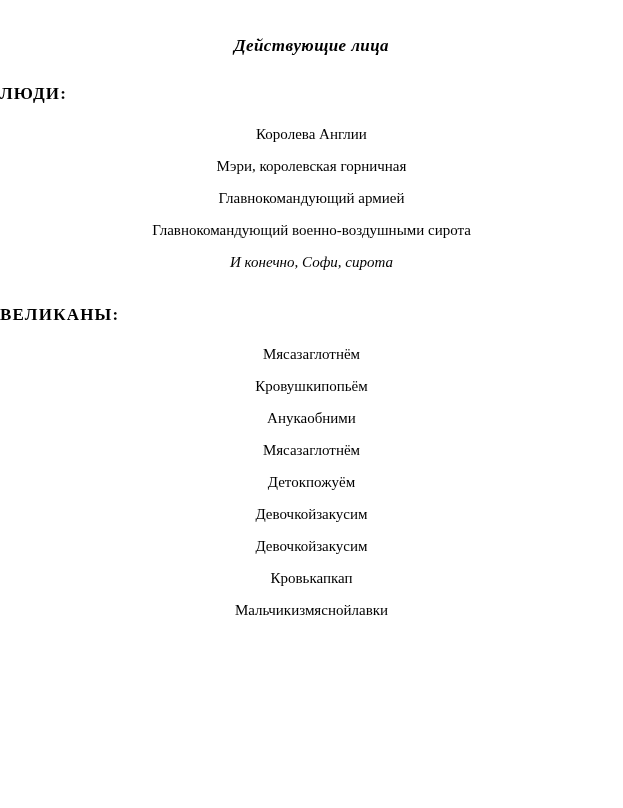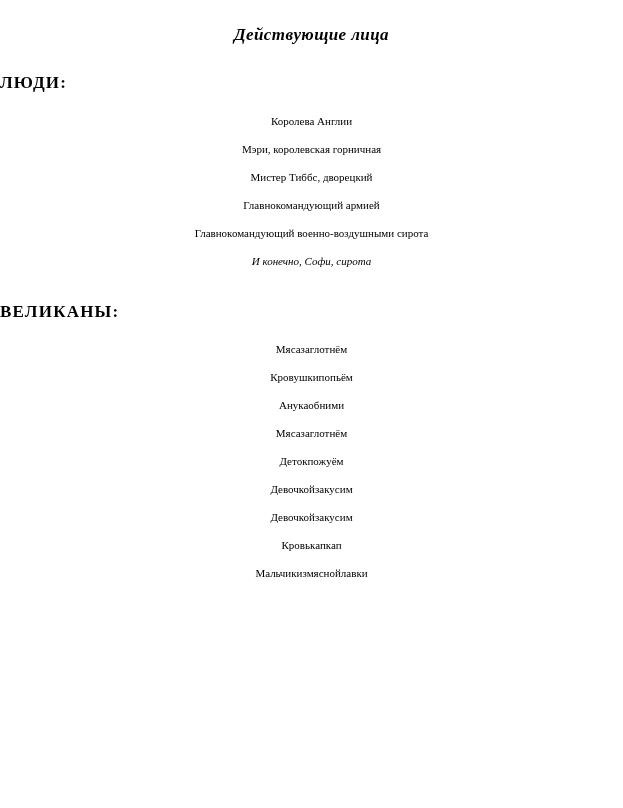--- a/index.html
+++ b/index.html
@@ -12,21 +12,21 @@
     height: 808px;
     font-family: "Liberation Serif", "DejaVu Serif", serif;
     color: #000000;
     -webkit-font-smoothing: antialiased;
   }
   .page {
     position: relative;
     width: 623px;
     height: 779px;
     box-sizing: border-box;
-    padding-top: 25px;
+    padding-top: 36px;
   }
   .page-heading {
     text-align: center;
     font-style: italic;
     font-size: 17px;
     letter-spacing: 0.4px;
     margin: 0 0 28px 0;
     line-height: 1.2;
   }
   .section {
@@ -39,21 +39,21 @@
     margin: 0 0 22px 0;
     line-height: 1.2;
   }
   .cast-list {
     list-style: none;
     margin: 0;
     padding: 0;
   }
   .cast-list li {
     text-align: center;
-    font-size: 11px;
+    font-size: 15px;
     line-height: 1.0;
     padding: 0;
     margin: 0 0 17px 0;
   }
   .cast-list li.italic {
     font-style: italic;
   }
   .section-gap {
     height: 18px;
   }
@@ -63,21 +63,20 @@
 
 <div class="page">
 
   <h1 class="page-heading">Действующие лица</h1>
 
   <div class="section">
     <h2 class="section-title">ЛЮДИ:</h2>
     <ul class="cast-list">
       <li>Королева Англии</li>
       <li>Мэри, королевская горничная</li>
-      <li>Мистер Тиббс, дворецкий</li>
       <li>Главнокомандующий армией</li>
       <li>Главнокомандующий военно-воздушными сирота</li>
       <li class="italic">И конечно, Софи, сирота</li>
     </ul>
   </div>
 
   <div class="section-gap"></div>
 
   <div class="section">
     <h2 class="section-title">ВЕЛИКАНЫ:</h2>

